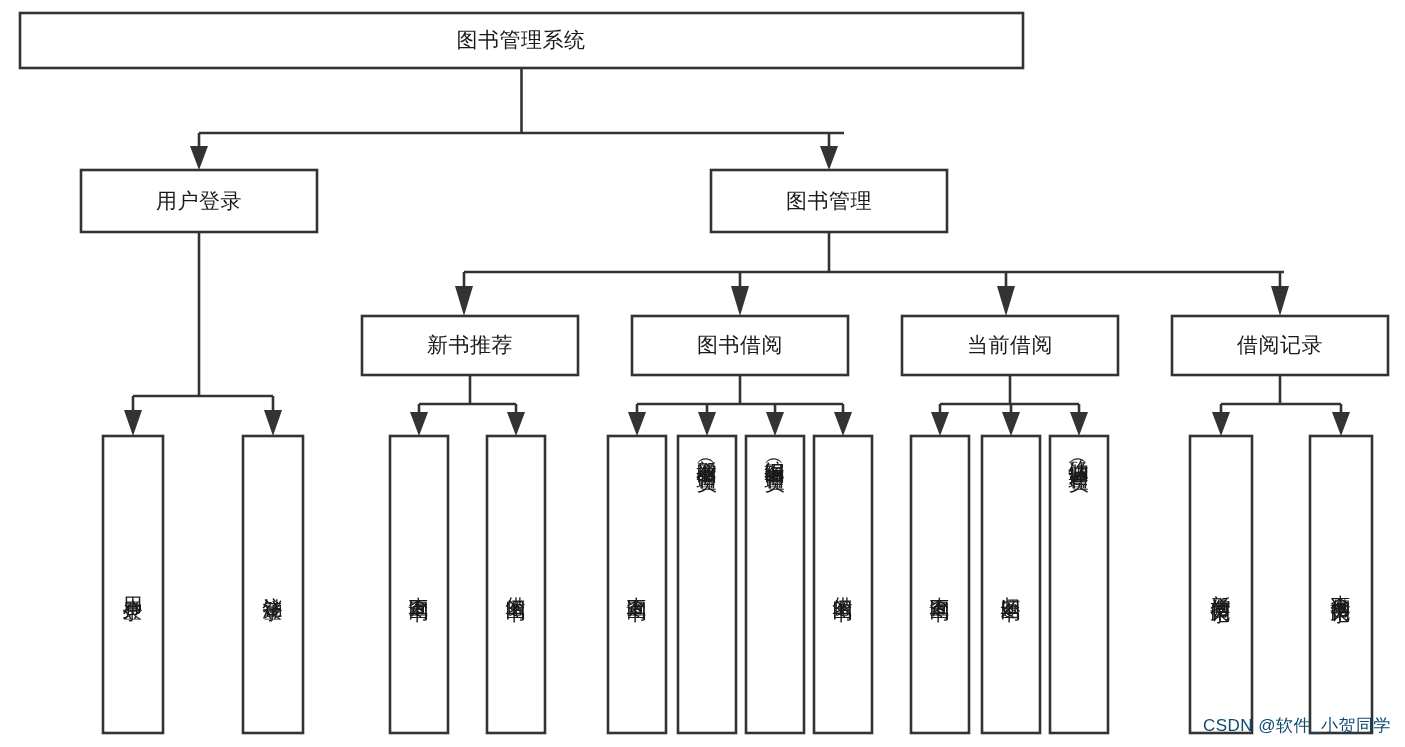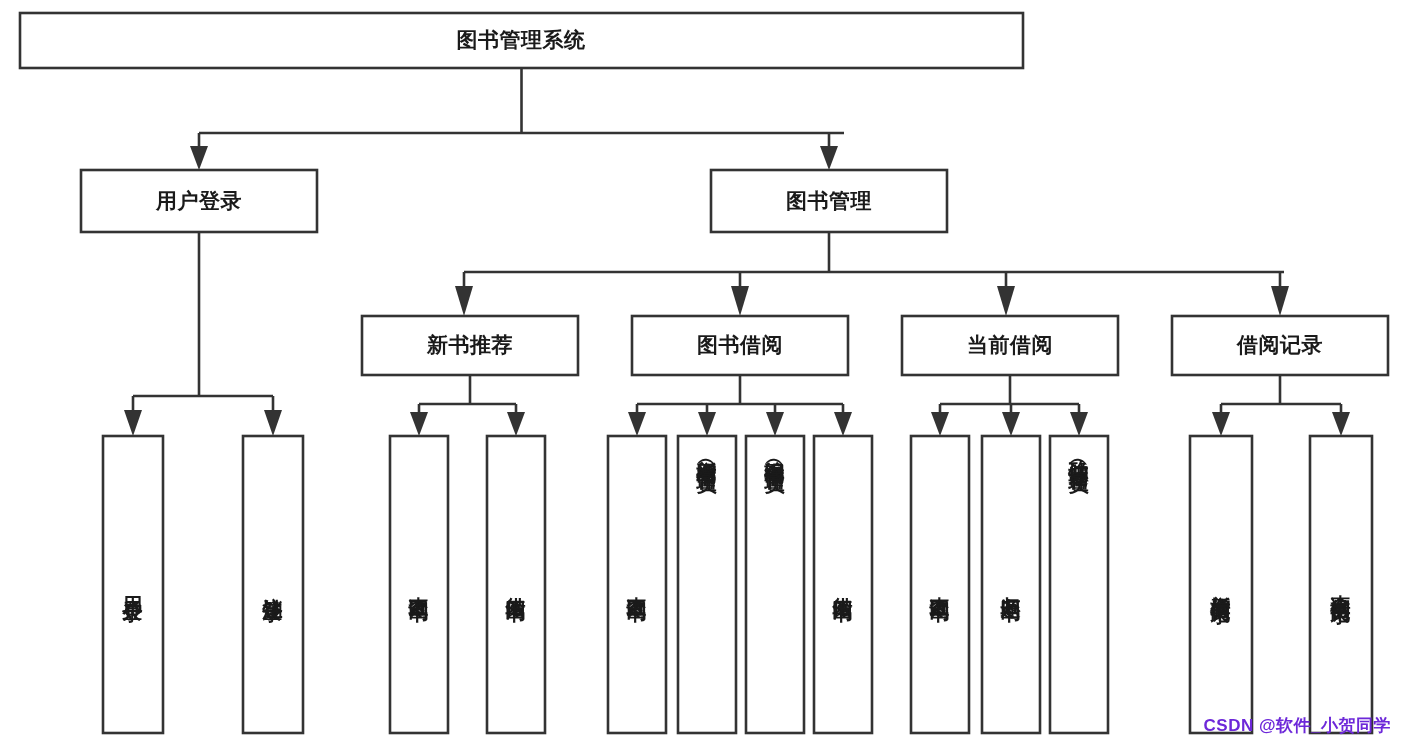--- a/index.html
+++ b/index.html
@@ -10,21 +10,20 @@
   }
   body {
     font-family: "Liberation Sans", "DejaVu Sans", sans-serif;
   }
   #diagram-root {
     position: relative;
     width: 1405px;
     height: 747px;
     background: #ffffff;
     overflow: hidden;
-    font-weight: bold;
   }
   svg.diagram-svg {
     position: absolute;
     left: 0;
     top: 0;
     width: 1405px;
     height: 747px;
     display: block;
   }
   .node-box {
@@ -67,21 +66,21 @@
     line-height: 1;
     white-space: nowrap;
     text-align: center;
   }
   #watermark {
     position: absolute;
     right: 14px;
     bottom: 10px;
     font-family: "Liberation Sans", "DejaVu Sans", sans-serif;
     font-size: 17px;
-    color: #6d28d9;
+    color: #0c4a6e;
     letter-spacing: 0.5px;
     user-select: none;
     pointer-events: none;
     white-space: nowrap;
   }
 </style>
 </head>
 <body>
 
 <div id="diagram-root">

